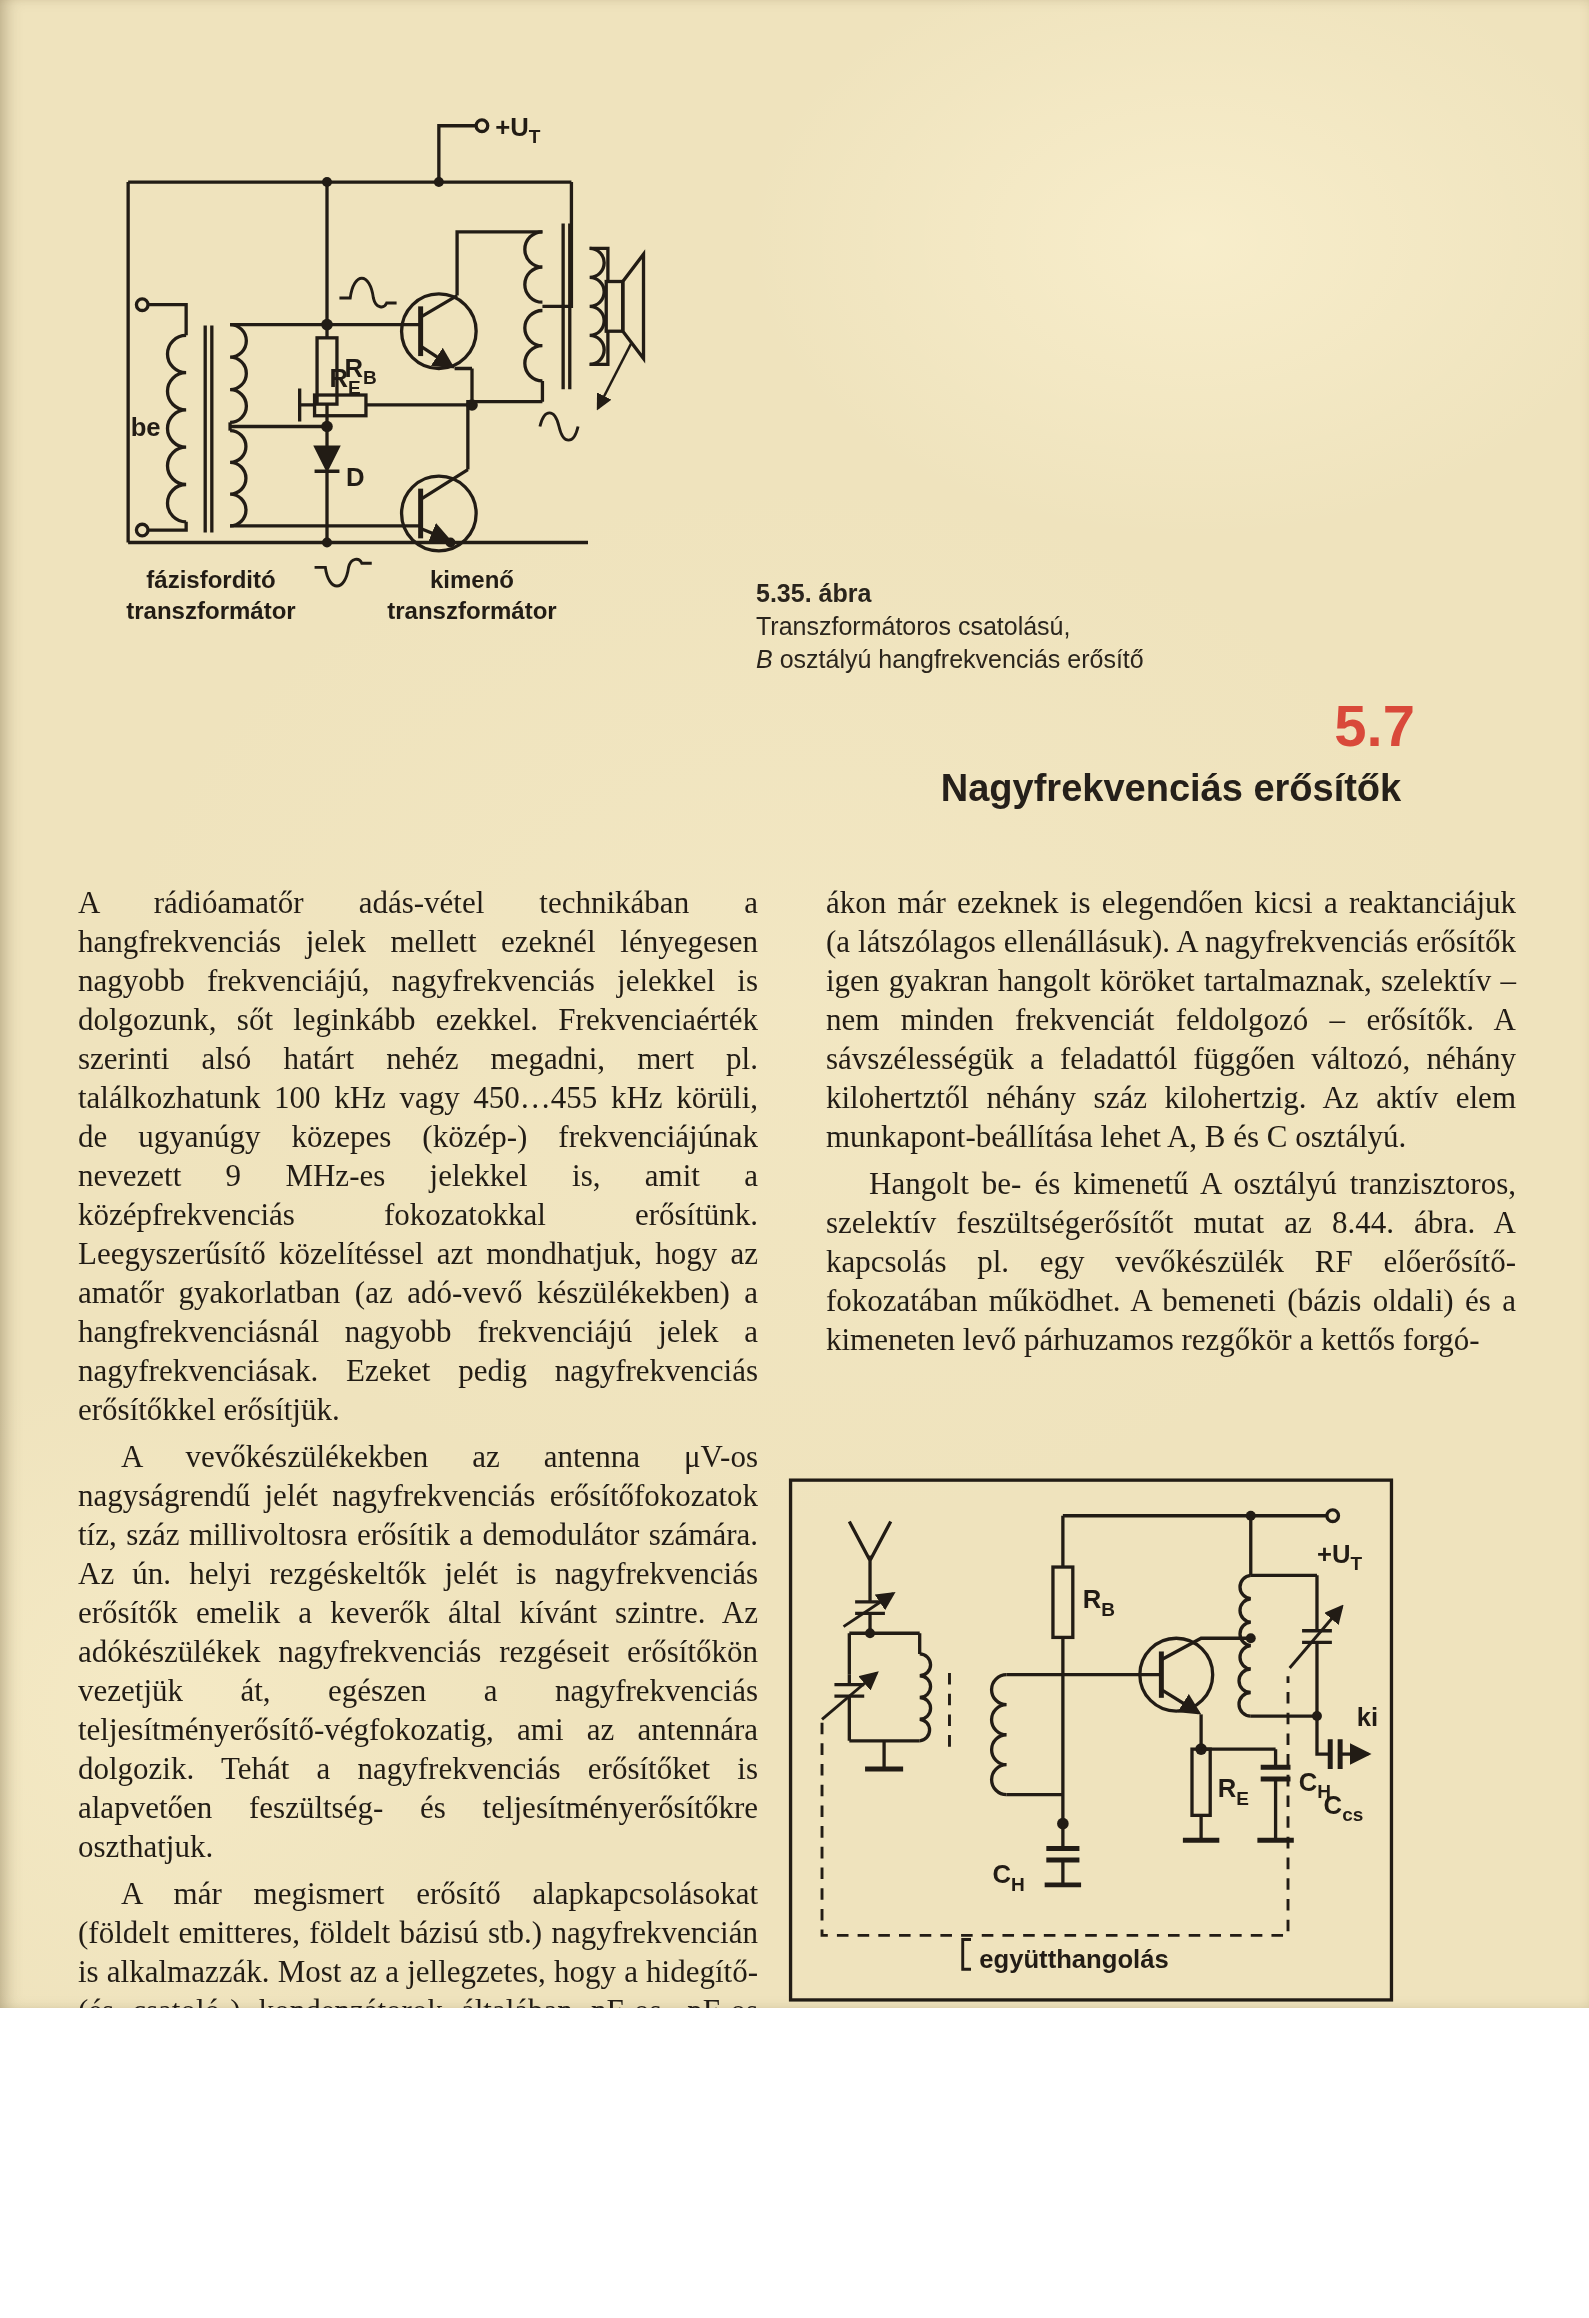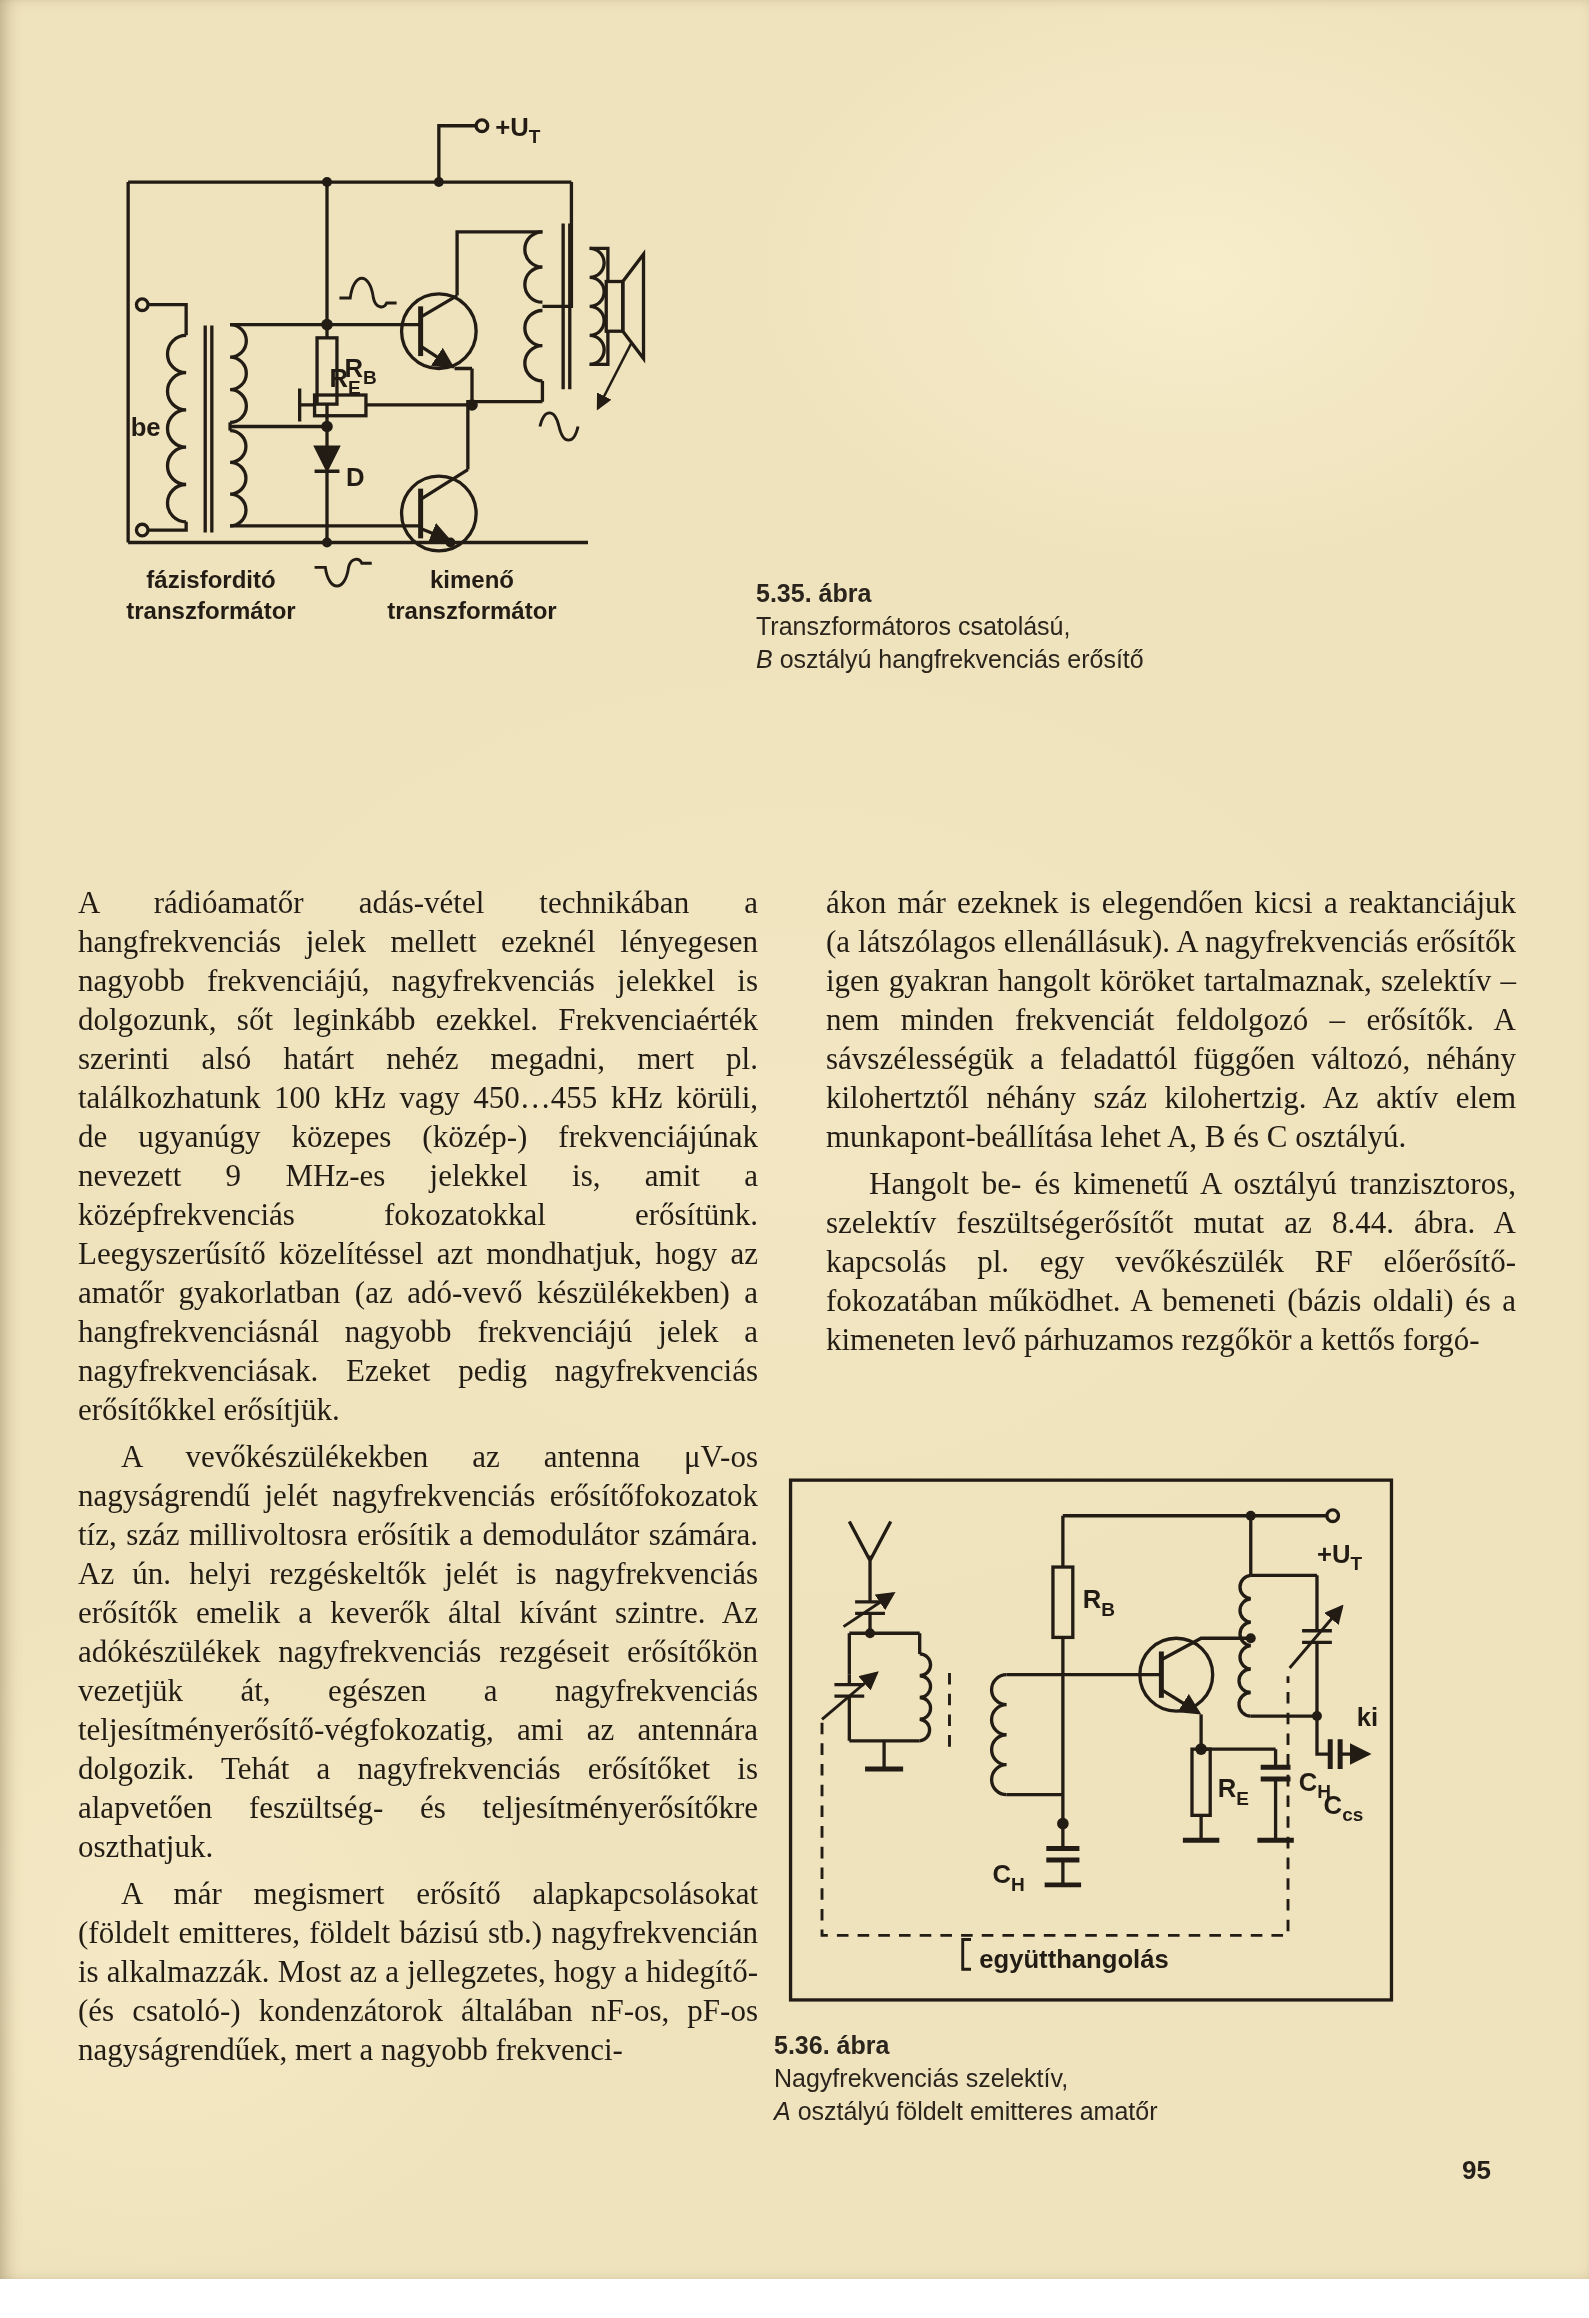--- a/index.html
+++ b/index.html
@@ -1,18 +1,18 @@
 <!DOCTYPE html>
 <html style="font-size:13.2px"><head>
 <meta charset="utf-8">
 <style>
   html,body{margin:0;padding:0;}
   .page{
     position:relative;
-    width:1590px;height:2279px;
+    width:1590px;height:2008px;
     background:
       radial-gradient(ellipse 745px 497px at 75% 12%, rgba(255,246,215,.55) 0%, rgba(255,246,215,0) 60%),
       radial-gradient(ellipse 662px 580px at 10% 85%, rgba(250,240,205,.5) 0%, rgba(250,240,205,0) 60%),
       radial-gradient(ellipse 994px 745px at 50% 50%, rgba(244,233,198,.6) 0%, rgba(244,233,198,0) 70%),
       #efe3bd;
     box-shadow: inset 11.6px 0 18px -8.3px rgba(80,60,30,.38), inset -5px 0 11.6px -6.6px rgba(120,95,50,.18);
     overflow:hidden;
     font-family:"Liberation Serif", serif;
     color:#221c15;
   }
@@ -143,20 +143,24 @@
     <text class="ckt-label" x="490" y="595" font-size="29" text-anchor="middle">kimenő</text>
     <text class="ckt-label" x="490" y="632" font-size="29" text-anchor="middle">transzformátor</text>
   </svg>
 
   <div class="fig-caption" style="left:756px;top:577px;width:513px;">
     <div class="cap-title">5.35. ábra</div>
     <div>Transzformátoros csatolású,</div>
     <div><i>B</i><span> osztályú hangfrekvenciás erősítő</span></div>
   </div>
 
+  <div class="sec-head">
+    <div class="sec-num" style="color:#d9493a;">5.7</div>
+    <div class="sec-title">Nagyfrekvenciás erősítők</div>
+  </div>
 
   <div class="body-col col-left">
     <p>A rádióamatőr adás-vétel technikában a hangfrekvenciás jelek mellett ezeknél lényegesen nagyobb frekvenciájú, nagyfrekvenciás jelekkel is dolgozunk, sőt leginkább ezekkel. Frekvenciaérték szerinti alsó határt nehéz megadni, mert pl. találkozhatunk 100 kHz vagy 450…455 kHz körüli, de ugyanúgy közepes (közép-) frekvenciájúnak nevezett 9 MHz-es jelekkel is, amit a középfrekvenciás fokozatokkal erősítünk. Leegyszerűsítő közelítéssel azt mondhatjuk, hogy az amatőr gyakorlatban (az adó-vevő készülékekben) a hangfrekvenciásnál nagyobb frekvenciájú jelek a nagyfrekvenciásak. Ezeket pedig nagyfrekvenciás erősítőkkel erősítjük.</p>
     <p class="indent">A vevőkészülékekben az antenna μV-os nagyságrendű jelét nagyfrekvenciás erősítőfokozatok tíz, száz millivoltosra erősítik a demodulátor számára. Az ún. helyi rezgéskeltők jelét is nagyfrekvenciás erősítők emelik a keverők által kívánt szintre. Az adókészülékek nagyfrekvenciás rezgéseit erősítőkön vezetjük át, egészen a nagyfrekvenciás teljesítményerősítő-végfokozatig, ami az antennára dolgozik. Tehát a nagyfrekvenciás erősítőket is alapvetően feszültség- és teljesítményerősítőkre oszthatjuk.</p>
     <p class="indent">A már megismert erősítő alapkapcsolásokat (földelt emitteres, földelt bázisú stb.) nagyfrekvencián is alkalmazzák. Most az a jellegzetes, hogy a hidegítő- (és csatoló-) kondenzátorok általában nF-os, pF-os nagyságrendűek, mert a nagyobb frekvenci-</p>
   </div>
   <div class="body-col col-right">
     <p>ákon már ezeknek is elegendően kicsi a reaktanciájuk (a látszólagos ellenállásuk). A nagyfrekvenciás erősítők igen gyakran hangolt köröket tartalmaznak, szelektív – nem minden frekvenciát feldolgozó – erősítők. A sávszélességük a feladattól függően változó, néhány kilohertztől néhány száz kilohertzig. Az aktív elem munkapont-beállítása lehet A, B és C osztályú.</p>
     <p class="indent">Hangolt be- és kimenetű A osztályú tranzisztoros, szelektív feszültségerősítőt mutat az 8.44. ábra. A kapcsolás pl. egy vevőkészülék RF előerősítő-fokozatában működhet. A bemeneti (bázis oldali) és a kimeneten levő párhuzamos rezgőkör a kettős forgó-</p>
   </div>

